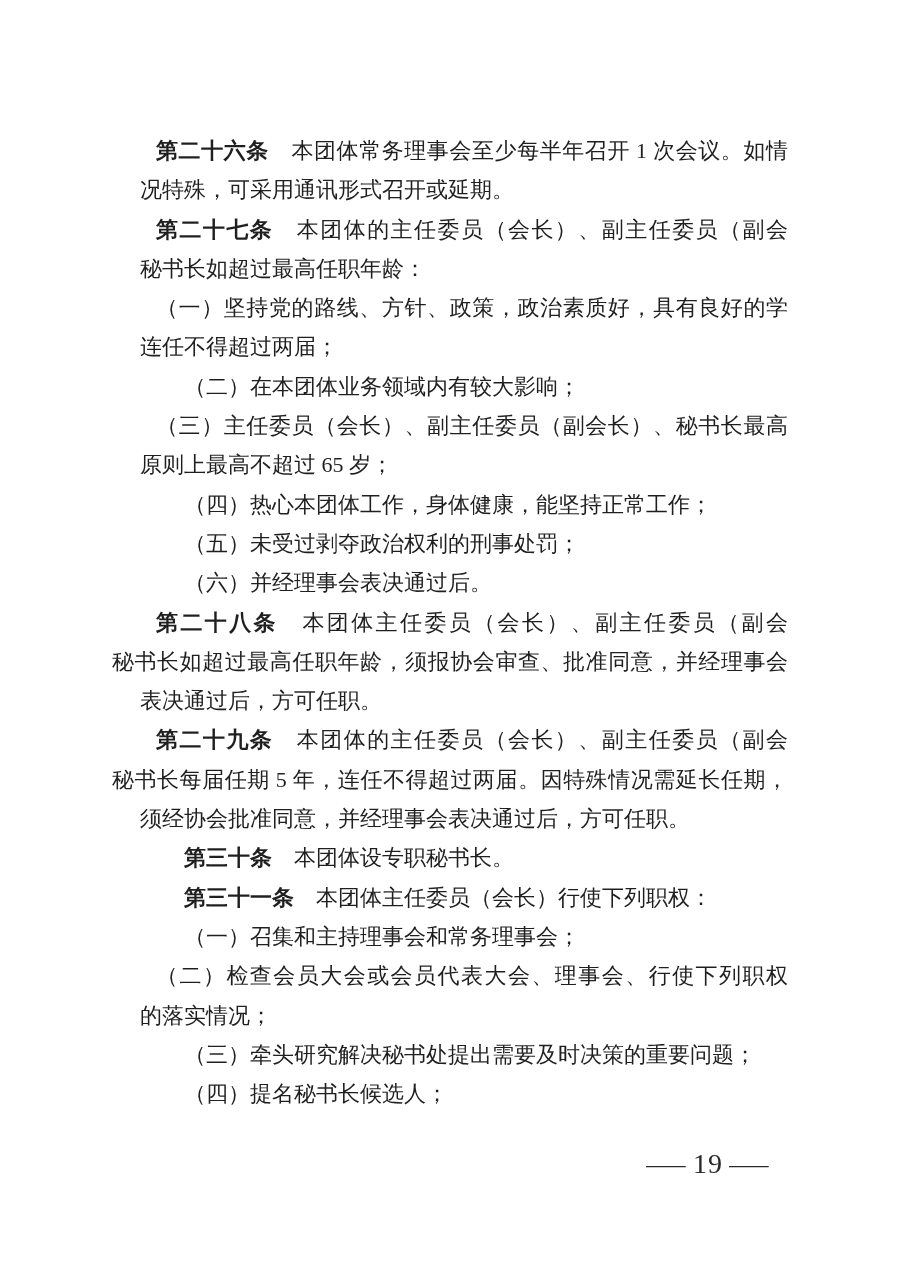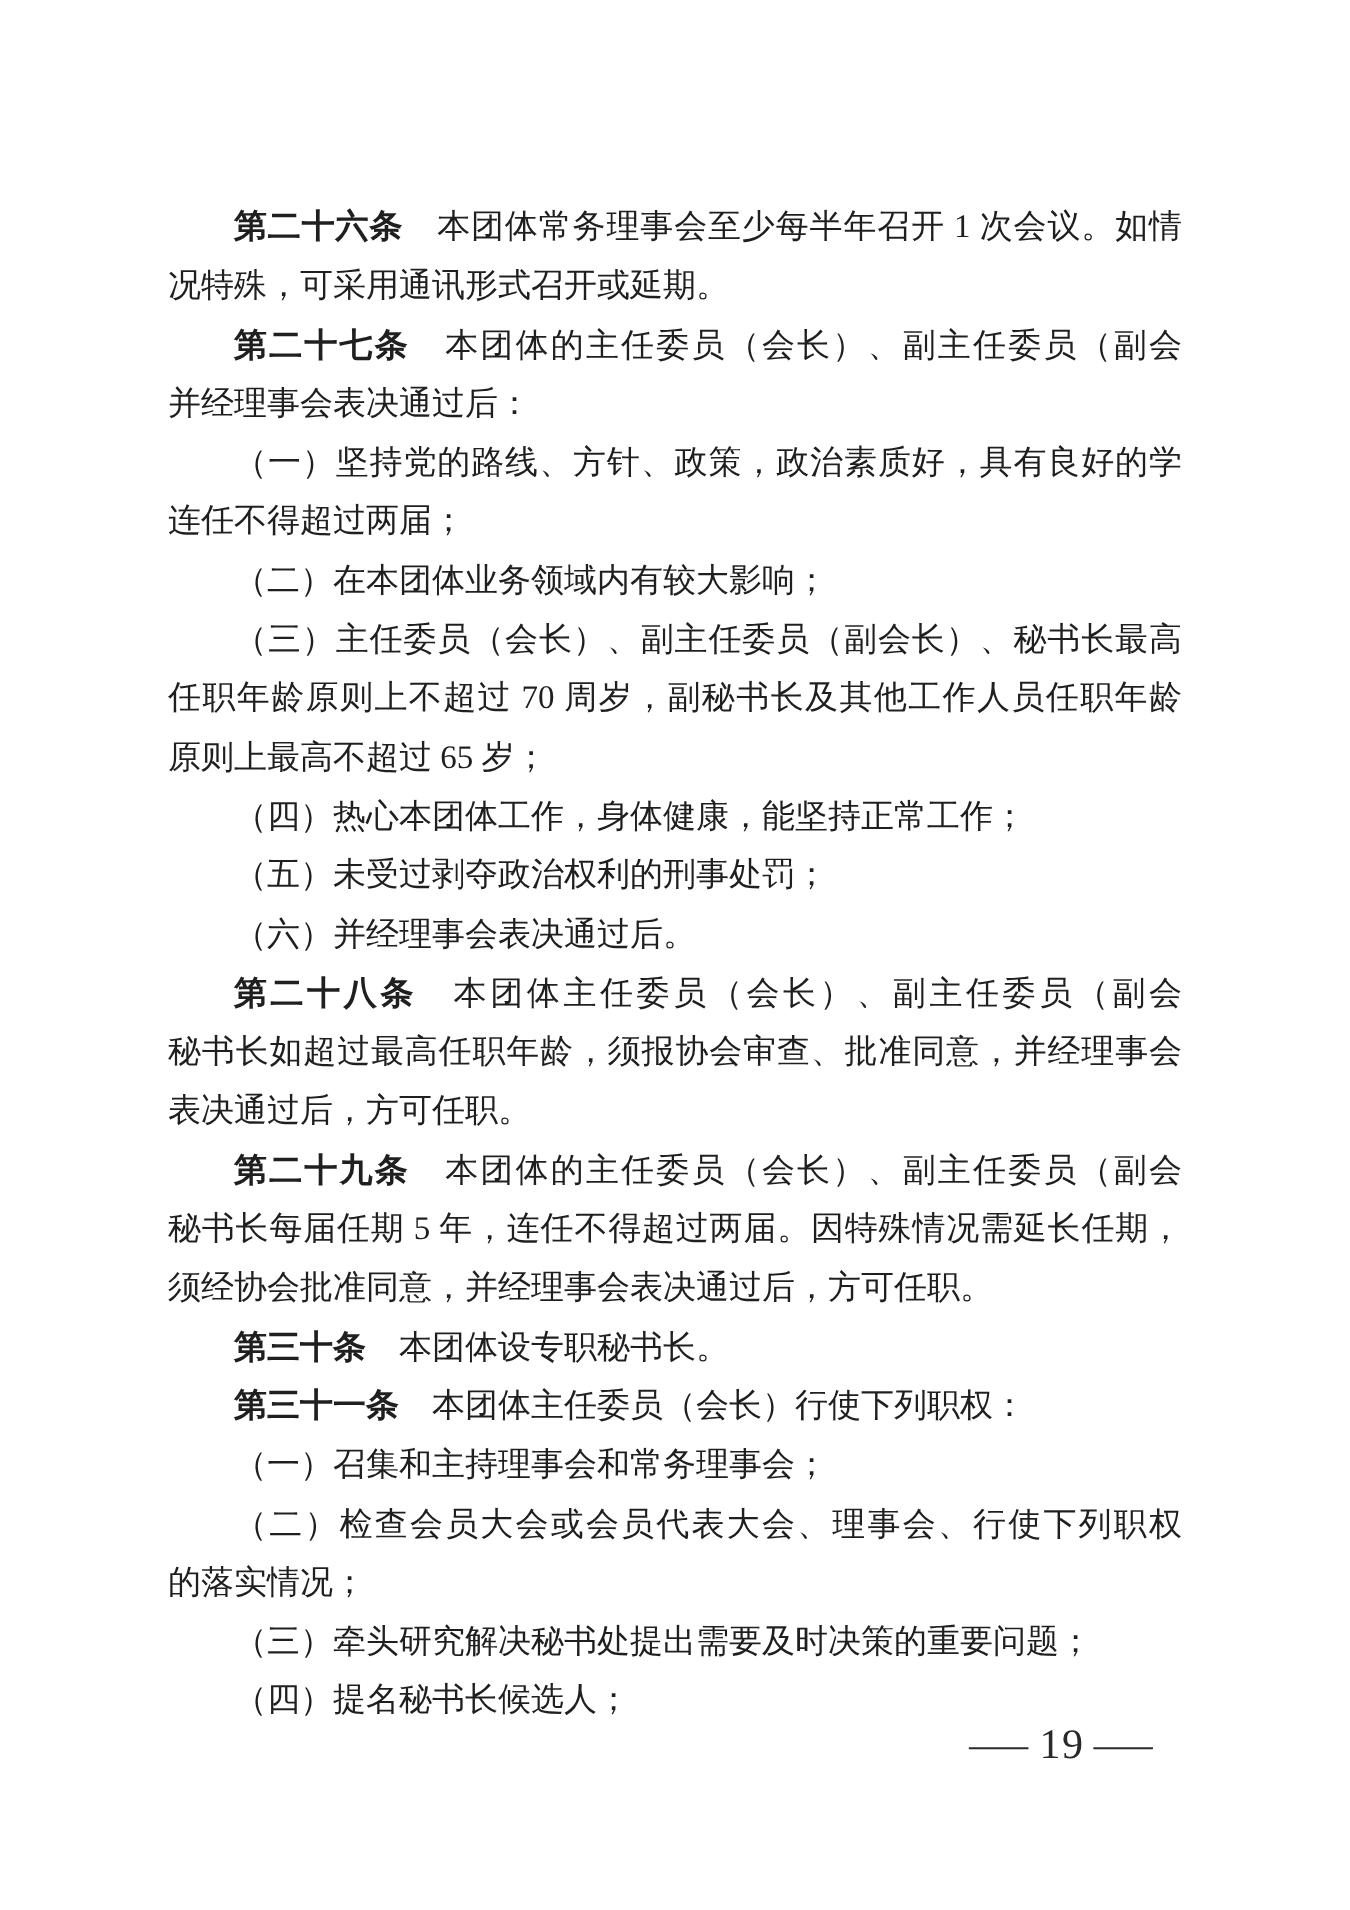--- a/index.html
+++ b/index.html
@@ -26,20 +26,21 @@
     line-height: 39.3px;
   }
   .line {
     text-align: justify;
     text-align-last: justify;
     height: 39.3px;
     overflow: hidden;
   }
   .line.end {
     text-align-last: left;
+    margin-left: 28px;
   }
   .line.indent {
     text-indent: 2em;
   }
   .head {
     font-weight: 700;
   }
   .footer {
     position: absolute;
     top: 1150px;
@@ -59,27 +60,26 @@
 </head>
 <body>
 
 <div class="page">
   <div class="content">
 
     <div class="line indent"><b class="head">第二十六条</b><span>　本团体常务理事会至少每半年召开 1 次会议。如情</span></div>
     <div class="line end">况特殊，可采用通讯形式召开或延期。</div>
 
     <div class="line indent"><b class="head">第二十七条</b><span>　本团体的主任委员（会长）、副主任委员（副会长）、</span></div>
-    <div class="line end">并经理事会表决通过后：</div>
+    <div class="line end">秘书长如超过最高任职年龄：</div>
 
     <div class="line indent">（一）坚持党的路线、方针、政策，政治素质好，具有良好的学</div>
     <div class="line end">连任不得超过两届；</div>
     <div class="line indent end">（二）在本团体业务领域内有较大影响；</div>
     <div class="line indent">（三）主任委员（会长）、副主任委员（副会长）、秘书长最高</div>
-    <div class="line">任职年龄原则上不超过 70 周岁，副秘书长及其他工作人员任职年龄</div>
     <div class="line end">原则上最高不超过 65 岁；</div>
     <div class="line indent end">（四）热心本团体工作，身体健康，能坚持正常工作；</div>
     <div class="line indent end">（五）未受过剥夺政治权利的刑事处罚；</div>
     <div class="line indent end">（六）并经理事会表决通过后。</div>
 
     <div class="line indent"><b class="head">第二十八条</b><span>　本团体主任委员（会长）、副主任委员（副会长）、</span></div>
     <div class="line">秘书长如超过最高任职年龄，须报协会审查、批准同意，并经理事会</div>
     <div class="line end">表决通过后，方可任职。</div>
 
     <div class="line indent"><b class="head">第二十九条</b><span>　本团体的主任委员（会长）、副主任委员（副会长）、</span></div>

